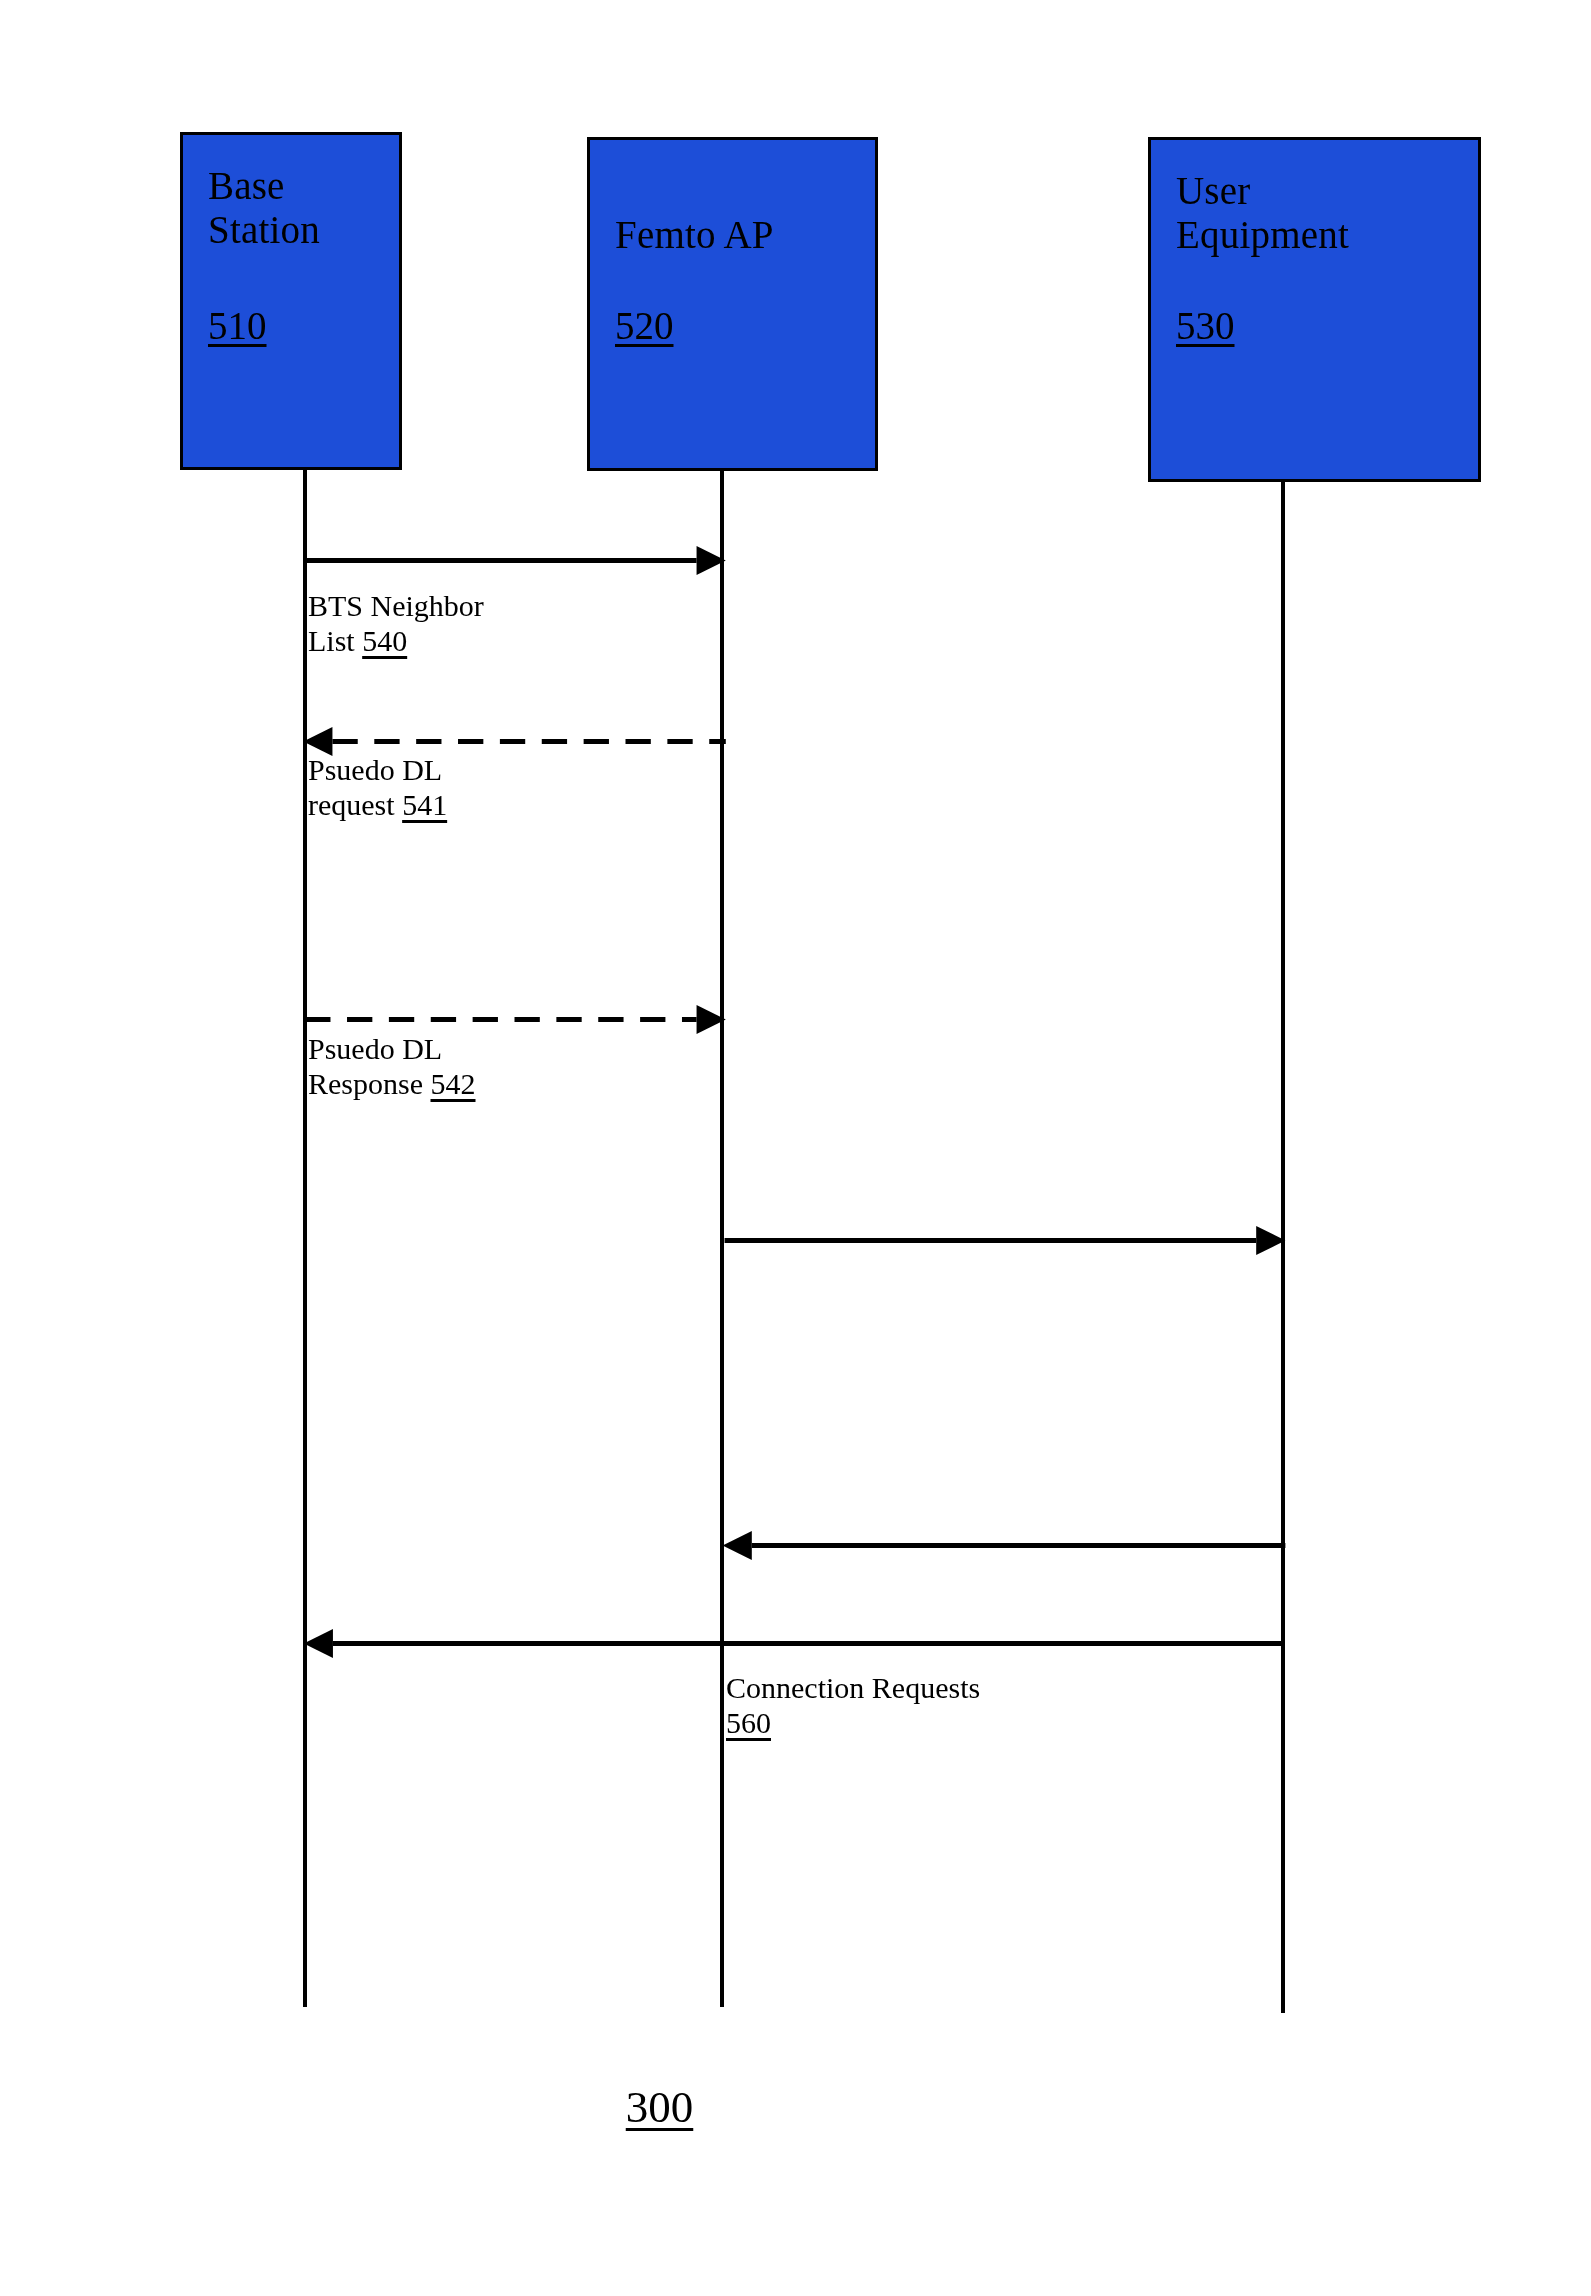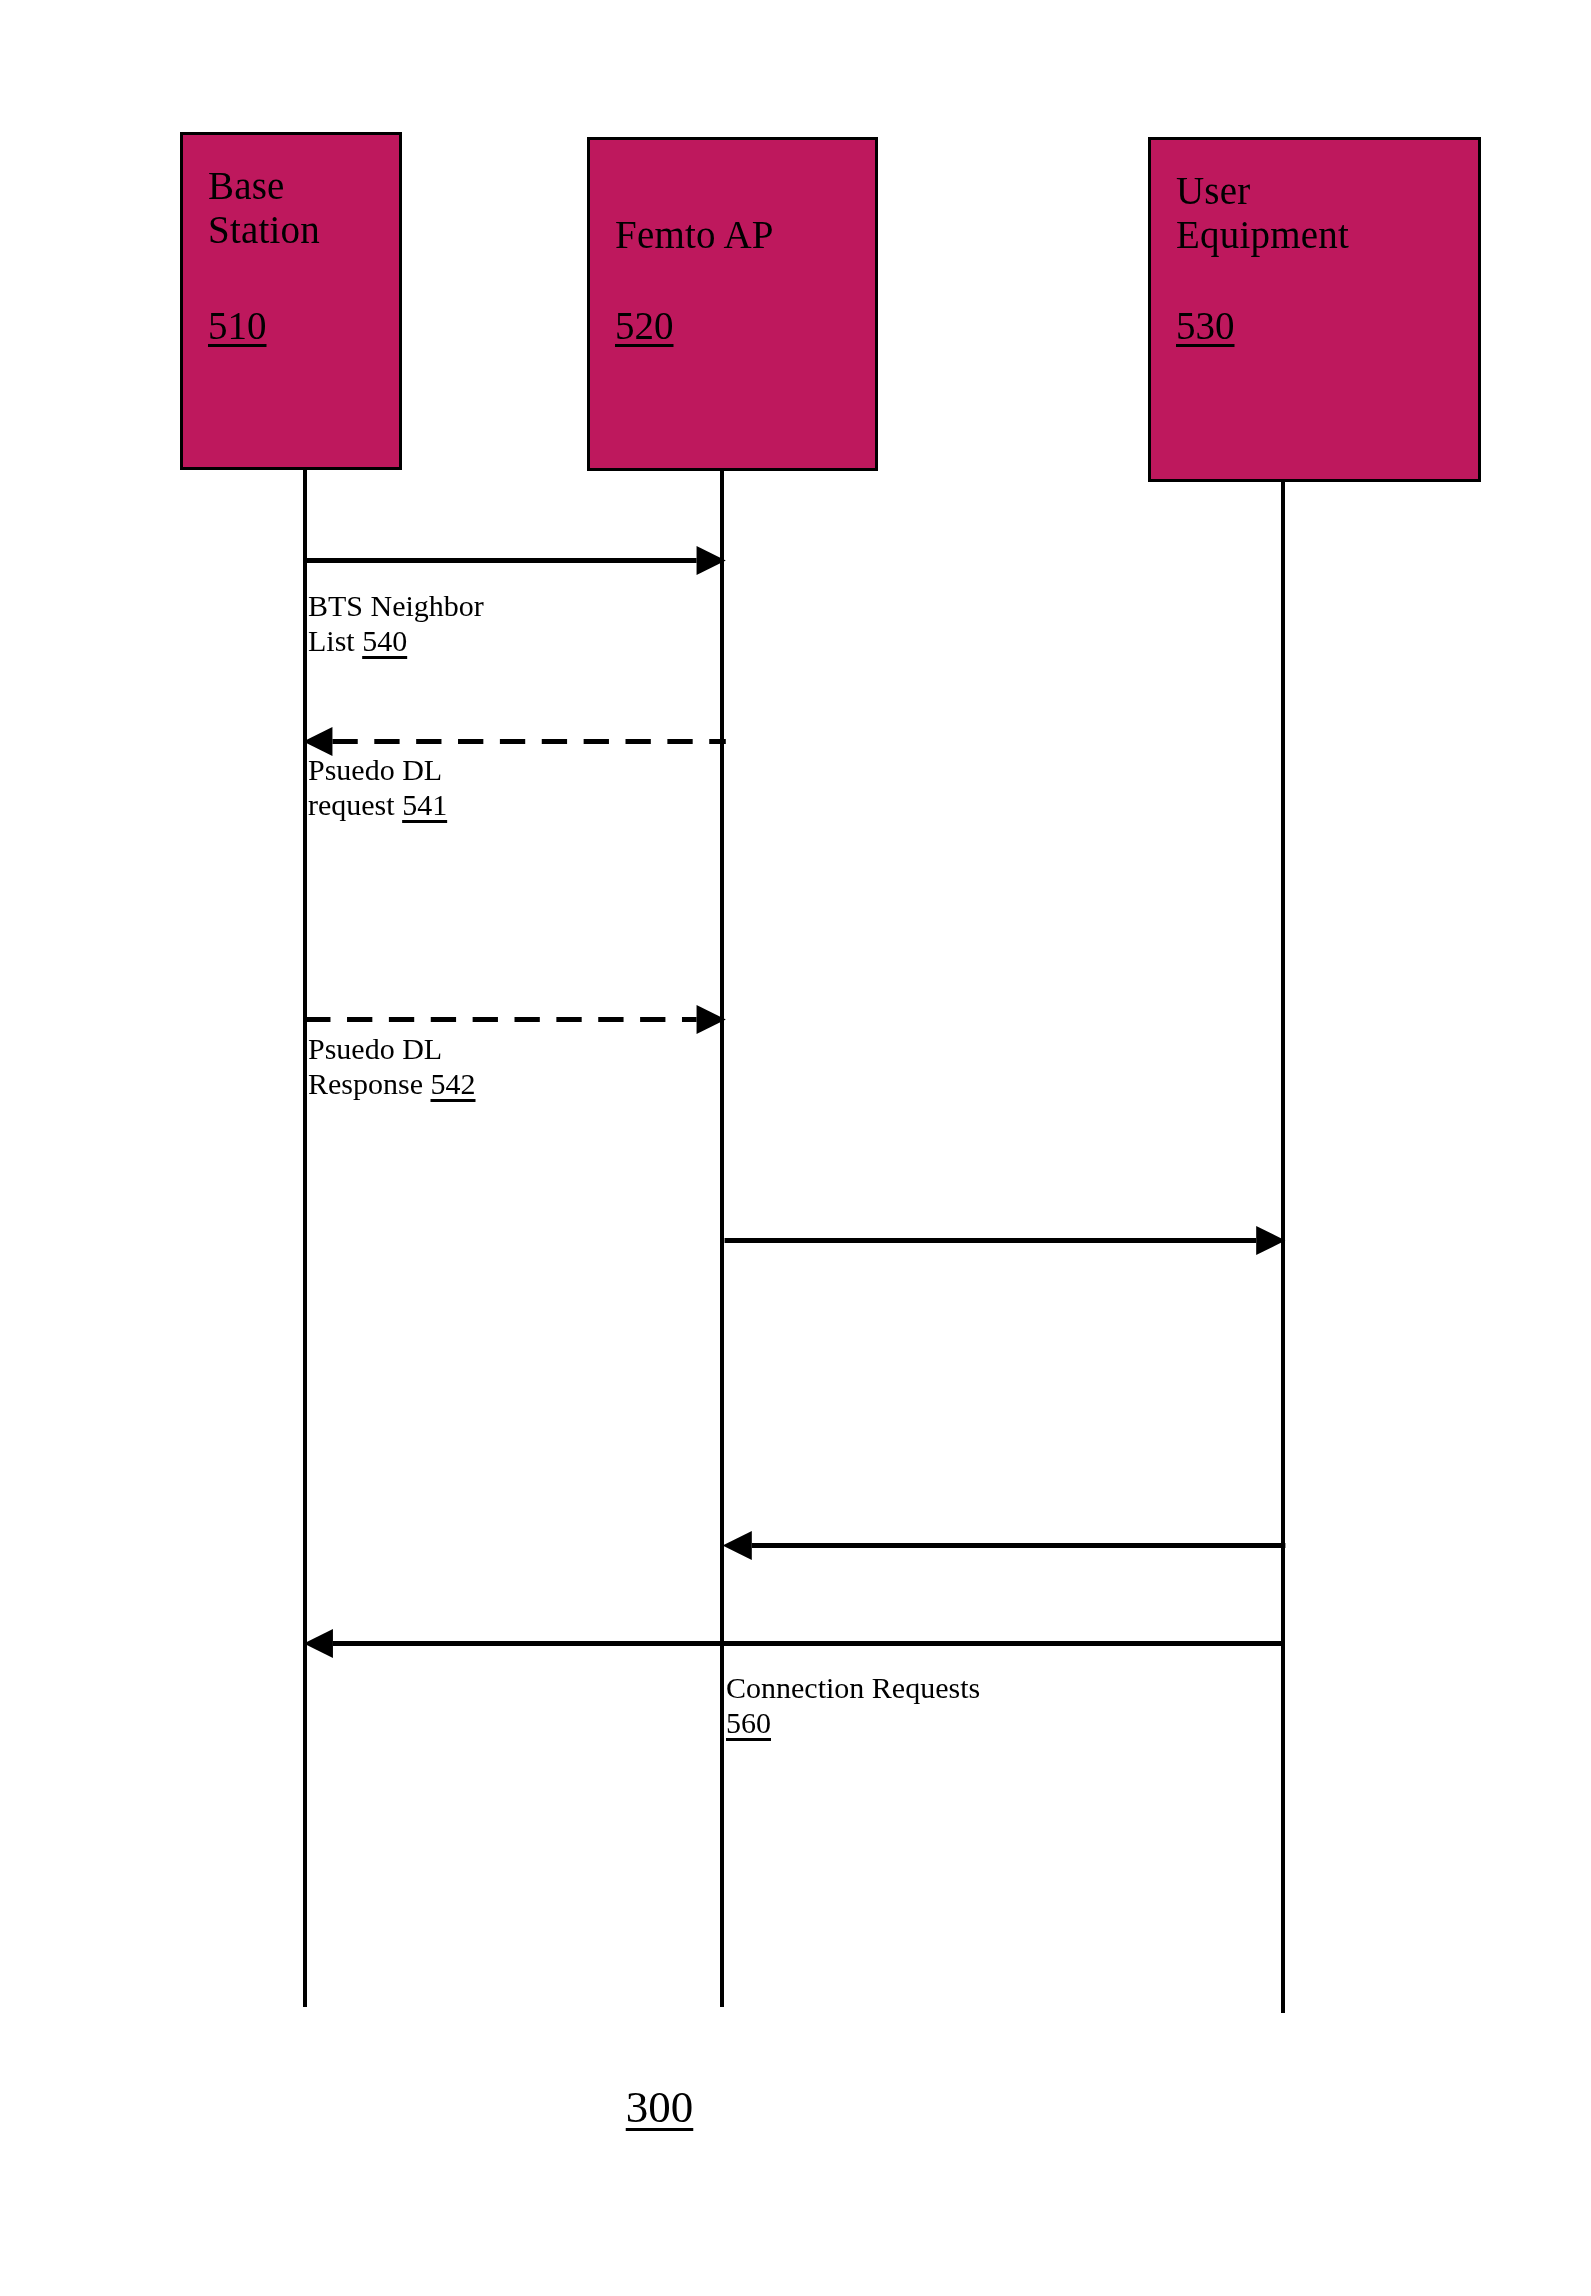--- a/index.html
+++ b/index.html
@@ -21,21 +21,21 @@
     left: 0;
     top: 0;
     width: 1592px;
     height: 2297px;
   }
 
   
   .actor-box {
     position: absolute;
     border: 3.9px solid #000000;
-    background: #be185d;
+    background: #1d4ed8;
     box-sizing: border-box;
   }
   .actor-title {
     position: absolute;
     left: 25px;
     right: 7.8px;
     font-size: 39px;
     line-height: 1.14;
     letter-spacing: 0.2px;
     white-space: pre-line;

